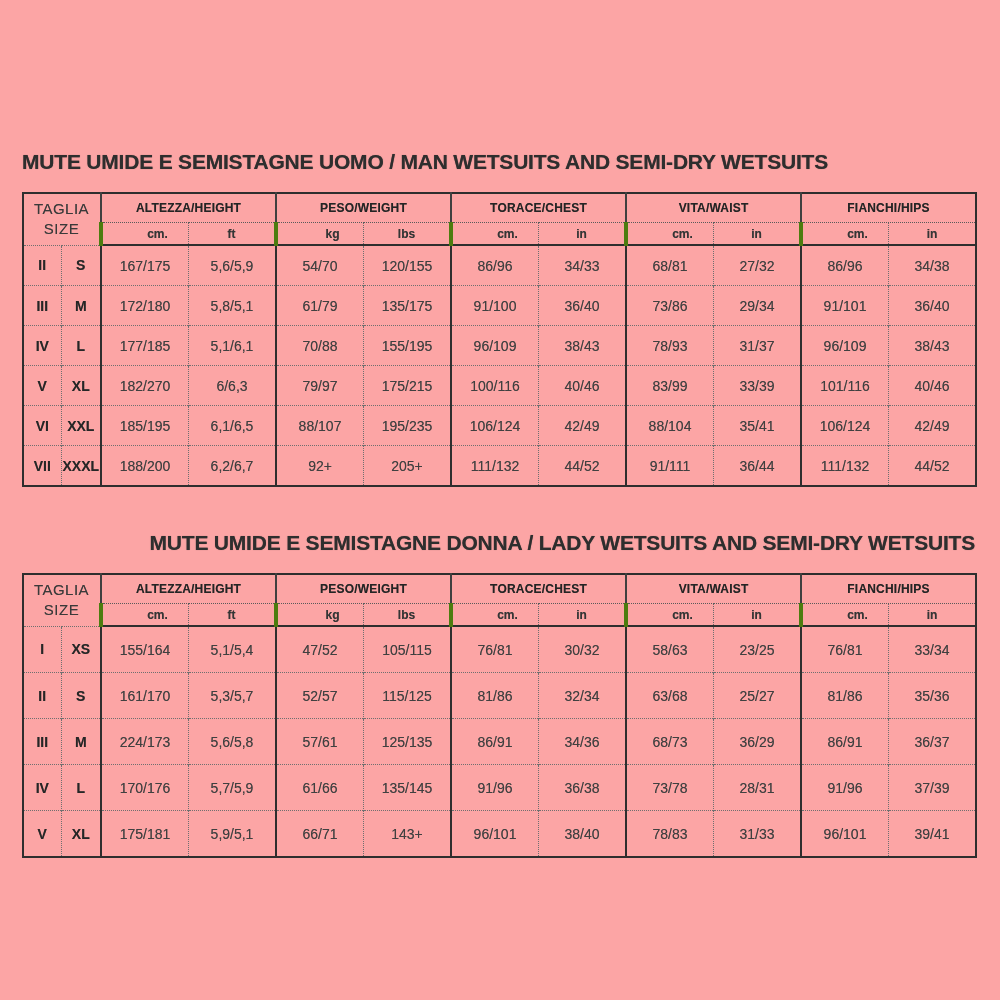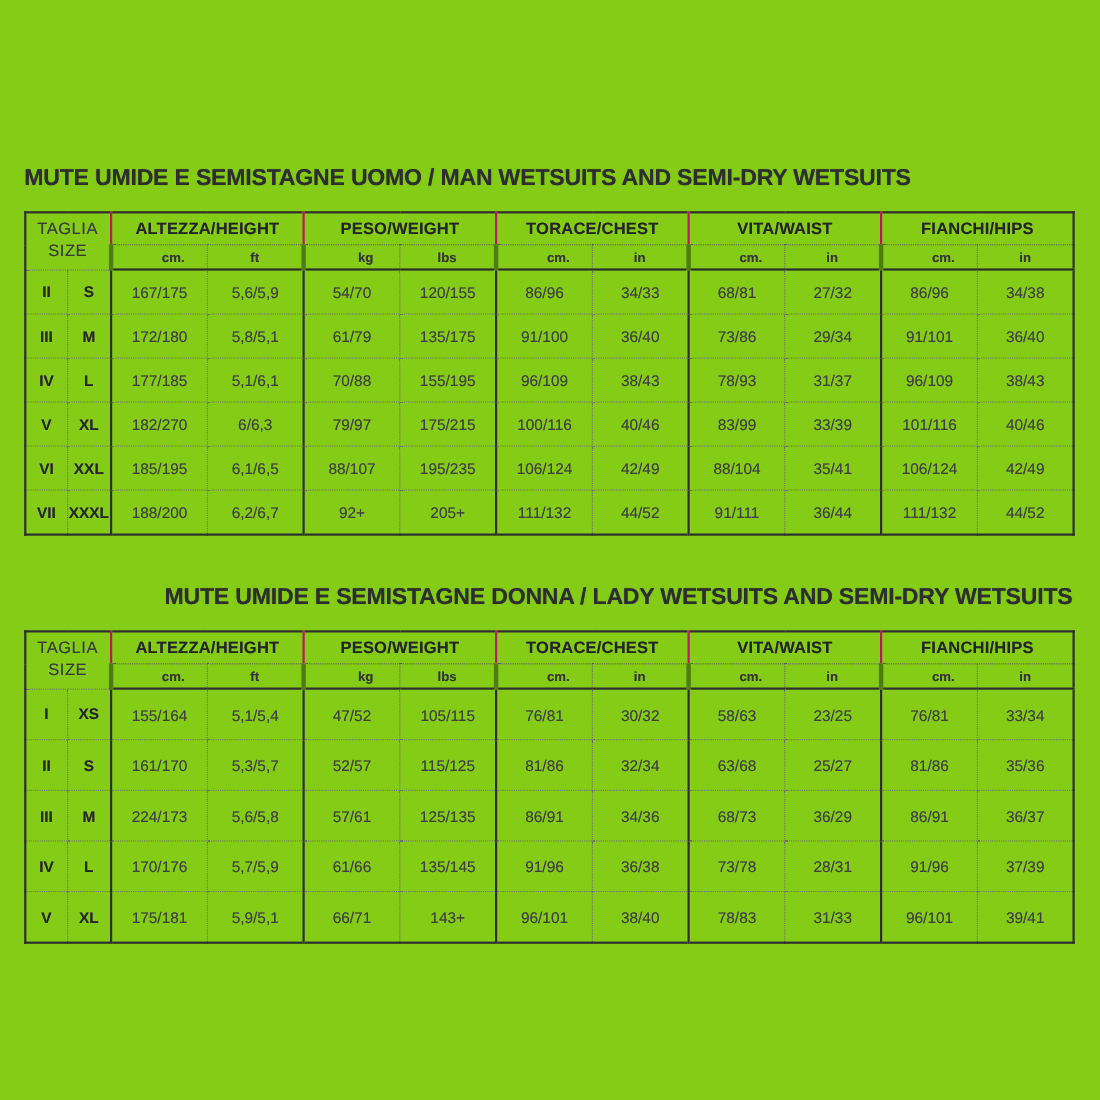--- a/index.html
+++ b/index.html
@@ -1,21 +1,21 @@
 <!DOCTYPE html>
 <html><head>
 <meta charset="utf-8">
 <style>
   html, body { margin:0; padding:0; background:#ffffff; }
   body {
     width:1000px; height:1000px; overflow:hidden;
     font-family:"Liberation Sans", sans-serif;
     color:#2b2b2b;
   }
-  .page { position:relative; width:1000px; height:1000px; background:#84cc16; }
+  .page { position:relative; width:1000px; height:1000px; background:#fca5a5; }
   .content { padding:150px 25px 0 22px; }
 
   h1.tbl-title {
     font-size:21px; font-weight:bold; color:#2e2e2e;
     letter-spacing:-0.2px; margin:0 0 18px 0;
     text-shadow:0 0 0.7px rgba(50,50,50,0.75);
     white-space:nowrap;
   }
   h1.tbl-title.second { margin-top:44px;text-align:right; }
 
@@ -24,22 +24,22 @@
     border:2px solid #2e2e2e;
     text-shadow:0 0 0.6px rgba(70,70,70,0.6);
   }
   th, td { text-align:center; vertical-align:middle; overflow:hidden; padding:0; }
 
   th.size-head {
     font-size:15px; font-weight:normal; color:#3a3a3a;
     line-height:1.35; letter-spacing:0.5px;
   }
   th.group-label {
-    font-size:15px; font-weight:bold; color:#242424;
-    height:28px; border-left:2px solid #be185d;
+    font-size:12px; font-weight:bold; color:#242424;
+    height:28px; border-left:2px solid #404040;
     border-bottom:1px dotted #5a5a5a; letter-spacing:0.2px;
   }
   th.unit {
     font-size:12px; font-weight:bold; color:#353535;
     height:21px; border-left:1px dotted #6a6a6a;
     border-bottom:2px solid #2e2e2e;
   }
   th.unit.gs { border-left:4px solid #4d7c0f;padding-left:24px; }
 
   tbody td {

